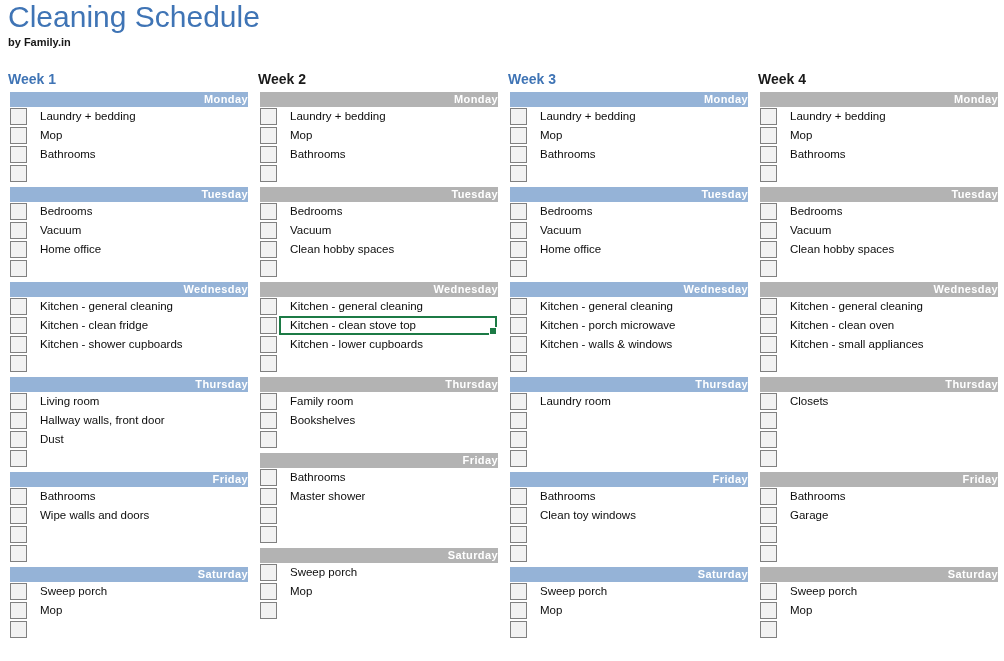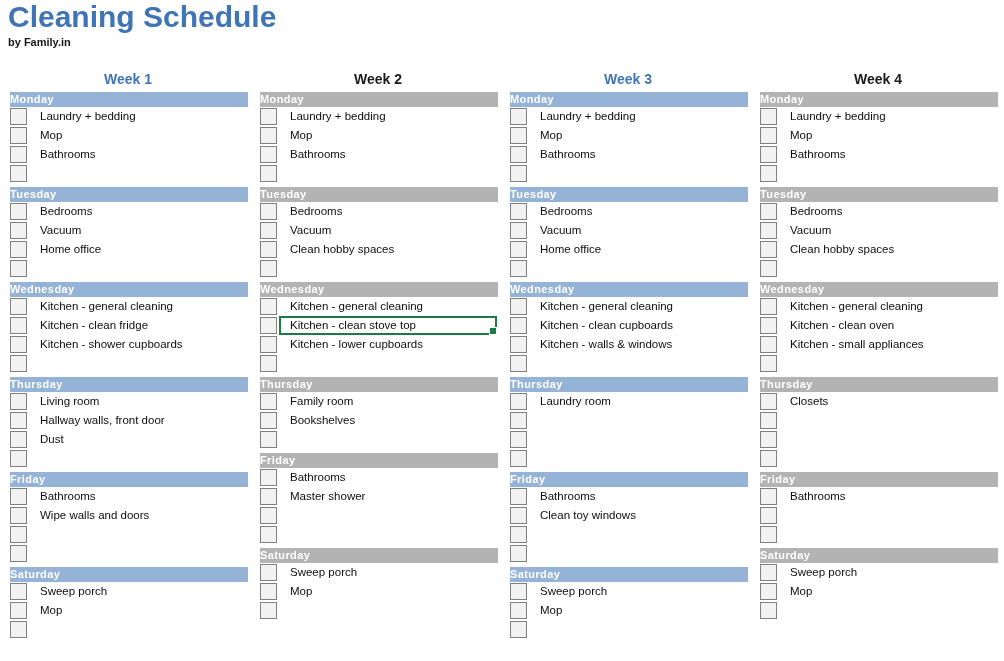--- a/index.html
+++ b/index.html
@@ -23,21 +23,21 @@
   
   .title-wrap {
     position: absolute;
     left: 8px;
     top: 0px;
   }
   .doc-title {
     font-size: 30px;
     line-height: 34px;
     color: #3f74b5;
-    font-weight: bold;
+    font-weight: normal;
     letter-spacing: 0px;
     white-space: nowrap;
   }
   .doc-subtitle {
     font-size: 11px;
     line-height: 13px;
     font-weight: bold;
     color: #161616;
     margin-top: 2px;
     white-space: nowrap;
@@ -50,35 +50,34 @@
     top: 70px;
     width: 988px;
     display: flex;
     gap: 10px;
   }
   .week-col {
     width: 240px;
     flex: 0 0 240px;
   }
   .week-title {
-    text-align: center;
     font-size: 14px;
     font-weight: bold;
     line-height: 18px;
     height: 18px;
     margin-bottom: 4px;
     white-space: nowrap;
   }
   .week-col.accent-blue .week-title { color: #3f74b5; }
   .week-col.accent-gray .week-title { color: #1a1a1a; }
 
   .day-header {
     height: 15px;
     line-height: 15px;
-    text-align: left;
+    text-align: right;
     font-size: 11px;
     font-weight: bold;
     color: #ffffff;
     letter-spacing: 0.4px;
     margin-left: 2px;
   }
   .accent-blue .day-header { background: #95b3d7; }
   .accent-gray .day-header { background: #b3b3b3; }
 
   .day-body {
@@ -425,21 +424,21 @@
         </div>
         <div class="spacer-after-day"></div>
         <div class="day-header">Wednesday</div>
         <div class="day-body">
           <div class="task-row">
             <div class="checkbox"></div>
             <div class="task-label">Kitchen - general cleaning</div>
           </div>
           <div class="task-row">
             <div class="checkbox"></div>
-            <div class="task-label">Kitchen - clean cupboards</div>
+            <div class="task-label">Kitchen - porch microwave</div>
           </div>
           <div class="task-row">
             <div class="checkbox"></div>
             <div class="task-label">Kitchen - walls &amp; windows</div>
           </div>
           <div class="task-row">
             <div class="checkbox"></div>
             <div class="task-label"></div>
           </div>
         </div>
@@ -584,20 +583,24 @@
         </div>
         <div class="spacer-after-day"></div>
         <div class="day-header">Friday</div>
         <div class="day-body">
           <div class="task-row">
             <div class="checkbox"></div>
             <div class="task-label">Bathrooms</div>
           </div>
           <div class="task-row">
             <div class="checkbox"></div>
+            <div class="task-label">Garage</div>
+          </div>
+          <div class="task-row">
+            <div class="checkbox"></div>
             <div class="task-label"></div>
           </div>
           <div class="task-row">
             <div class="checkbox"></div>
             <div class="task-label"></div>
           </div>
         </div>
         <div class="spacer-after-day"></div>
         <div class="day-header">Saturday</div>
         <div class="day-body">

